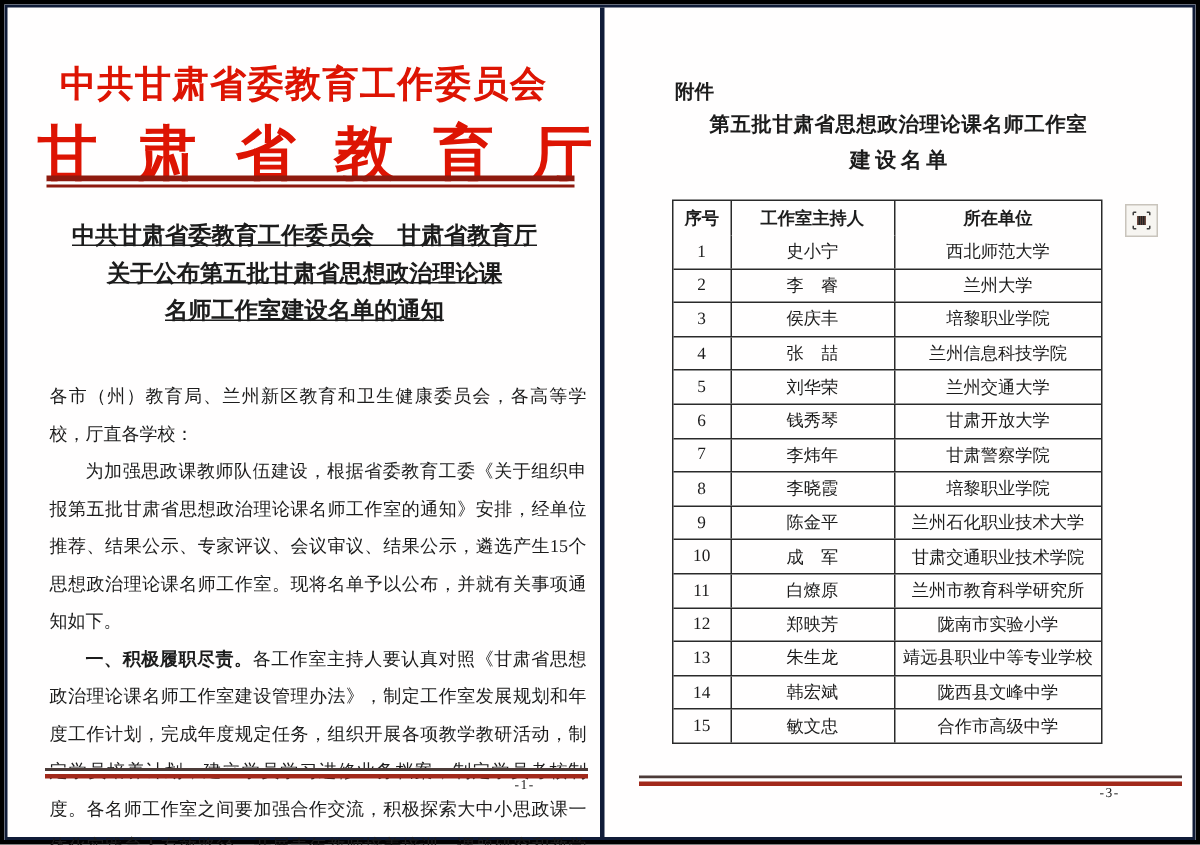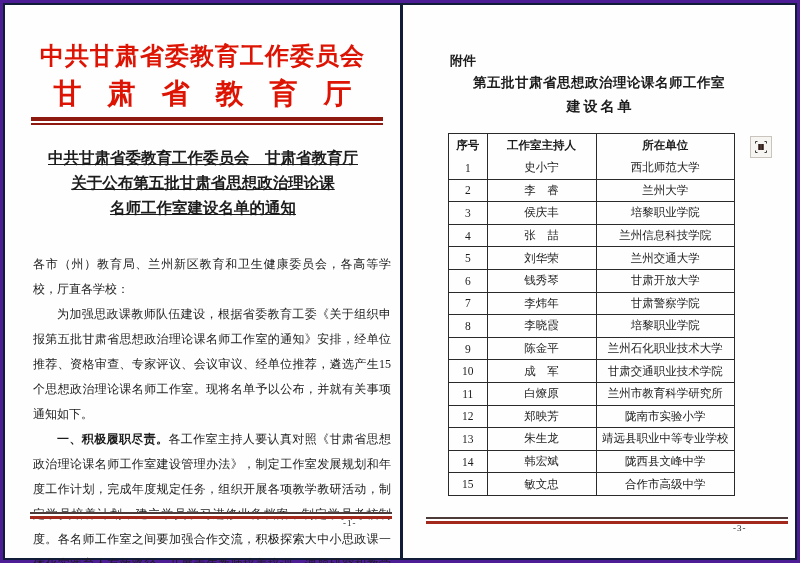--- a/index.html
+++ b/index.html
@@ -11,36 +11,36 @@
     --table-border:#2a2a2a;
     --frame-navy:#101c38;
   }
   html,body{margin:0;padding:0;}
   body{
     width:800px;height:563px;overflow:hidden;background:#fff;
     font-family:"Liberation Serif","DejaVu Serif",serif;
     color:var(--text-black);
   }
   .frame{position:absolute;left:0;top:0;width:800px;height:563px;
-    border:3px solid #4c1d95;box-sizing:border-box;background:#fff;}
+    border:3px solid #000000;box-sizing:border-box;background:#fff;}
   .inner{position:absolute;inset:0;border:2px solid var(--frame-navy);
     box-sizing:border-box;background:#fffefe;}
   .divider{position:absolute;left:395px;top:0;bottom:0;width:3px;
     background:var(--frame-navy);}
 
   .page{position:absolute;top:0;bottom:0;}
   .page-left{left:0;width:395px;}
   .page-right{left:398px;width:392px;}
 
   
   .lh1{position:absolute;left:20px;width:355px;top:35px;text-align:center;
     font-size:24px;font-weight:700;color:var(--letterhead-red);
     letter-spacing:1px;white-space:nowrap;}
   .lh2{position:absolute;left:20px;width:355px;top:70px;text-align:center;
-    font-size:28px;font-weight:700;color:var(--letterhead-red);white-space:nowrap;}
+    font-size:40px;font-weight:700;color:var(--letterhead-red);white-space:nowrap;}
   .lh2 span{letter-spacing:26px;margin-right:-26px;}
   .red-rule{position:absolute;left:26px;width:352px;top:112px;}
   .red-rule .r1{height:3.5px;background:var(--rule-red);}
   .red-rule .r2{height:2.5px;background:#fff;}
   .red-rule .r3{height:1.5px;background:var(--rule-red);}
   .doc-title{position:absolute;left:18px;width:360px;top:140px;text-align:center;
     font-size:15.5px;font-weight:700;line-height:25px;text-decoration:underline;}
   .body-text{position:absolute;left:28px;width:358px;top:227px;
     font-size:12px;line-height:25px;text-align:justify;text-justify:inter-character;margin-top:20px;}
   .body-text p{margin:0;}
@@ -92,21 +92,21 @@
           <div class="r2"></div>
           <div class="r3"></div>
       </div>
       <div class="doc-title">
         <div>中共甘肃省委教育工作委员会　甘肃省教育厅</div>
         <div>关于公布第五批甘肃省思想政治理论课</div>
         <div>名师工作室建设名单的通知</div>
       </div>
       <div class="body-text">
         <p>各市（州）教育局、兰州新区教育和卫生健康委员会，各高等学校，厅直各学校：</p>
-        <p class="indent">为加强思政课教师队伍建设，根据省委教育工委《关于组织申报第五批甘肃省思想政治理论课名师工作室的通知》安排，经单位推荐、资格审查、专家评议、会议审议、经单位推荐，遴选产生15个思想政治理论课名师工作室。现将名单予以公布，并就有关事项通知如下。</p>
+        <p class="indent">为加强思政课教师队伍建设，根据省委教育工委《关于组织申报第五批甘肃省思想政治理论课名师工作室的通知》安排，经单位推荐、结果公示、专家评议、会议审议、结果公示，遴选产生15个思想政治理论课名师工作室。现将名单予以公布，并就有关事项通知如下。</p>
         <p class="indent"><b>一、积极履职尽责。</b><span>各工作室主持人要认真对照《甘肃省思想政治理论课名师工作室建设管理办法》，制定工作室发展规划和年度工作计划，完成年度规定任务，组织开展各项教学教研活动，制定学员培养计划，建立学员学习进修业务档案，制定学员考核制度。各名师工作室之间要加强合作交流，积极探索大中小思政课一体化实践育人有效路径，开展青年教师培养培训、课题研究和教学经验推广等工作，充分发挥名师工作室的示范、引领和辐射作用，形成一批具有可操作可复制可推广的创新成果。</span></p>
       </div>
       <div class="footer-rule">
         <div class="f1"></div>
           <div class="f2"></div>
           <div class="f3"></div>
       </div>
       <div class="pageno pageno-left">-1-</div>
     </div>
 

